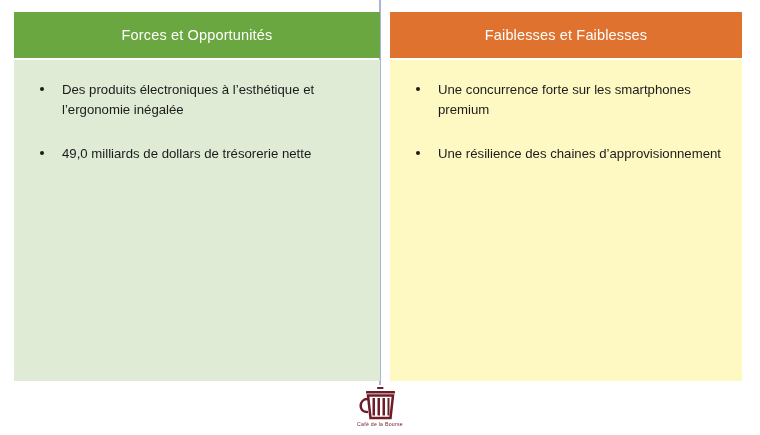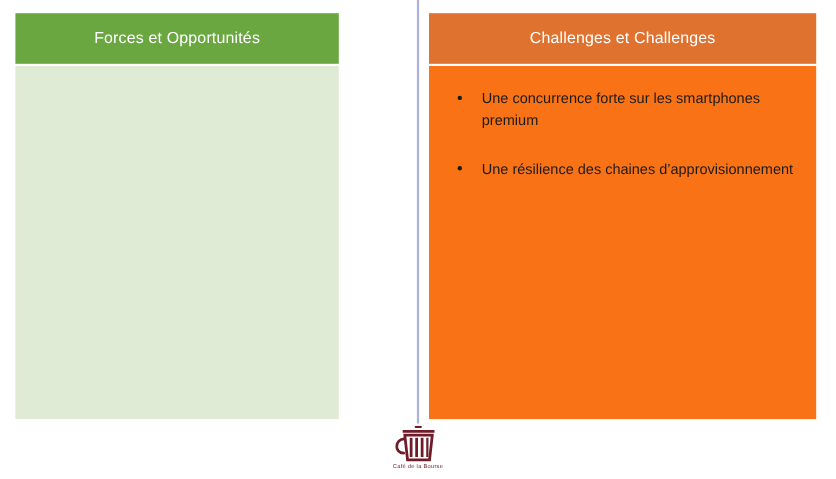--- a/index.html
+++ b/index.html
@@ -32,21 +32,21 @@
     width: 2px;
     height: 385px;
     background: #aab2dd;
   }
 
   
   .column {
     position: absolute;
     top: 12px;
   }
-  .column.left  { left: 14px;  width: 294px; }
+  .column.left  { left: 14px;  width: 366px; }
   .column.right { left: 390px; width: 352px; }
 
   .column-header {
     height: 46px;
     display: flex;
     align-items: center;
     justify-content: center;
     color: #ffffff;
     font-size: 14.5px;
     letter-spacing: 0.15px;
@@ -55,21 +55,21 @@
   .column-header.strengths  { background: #6aa740; }
   .column-header.weaknesses { background: #e0722f; }
 
   .column-body {
     height: 321px;
     box-sizing: border-box;
     padding: 20px 18px 0 18px;
     margin-top: 2px;
   }
   .column-body.strengths  { background: #dfebd4; }
-  .column-body.weaknesses { background: #f97316; }
+  .column-body.weaknesses { background: #fef9c3; }
 
   ul.bullet-list {
     list-style: none;
     margin: 0;
     padding: 0;
   }
   ul.bullet-list > li {
     position: relative;
     padding-left: 30px;
     margin-bottom: 23px;
@@ -117,27 +117,35 @@
 <div class="slide">
 
   <div class="column-divider"></div>
 
   <div class="column left">
     <div class="column-header strengths">
       <span>Forces et Opportunités</span>
     </div>
     <div class="column-body strengths">
       <ul class="bullet-list">
+        <li>
+          <span class="bullet-dot"></span>
+          <span>Des produits électroniques à l’esthétique et l’ergonomie inégalée</span>
+        </li>
+        <li>
+          <span class="bullet-dot"></span>
+          <span>49,0 milliards de dollars de trésorerie nette</span>
+        </li>
       </ul>
     </div>
   </div>
 
   <div class="column right">
     <div class="column-header weaknesses">
-      <span>Challenges et Challenges</span>
+      <span>Faiblesses et Faiblesses</span>
     </div>
     <div class="column-body weaknesses">
       <ul class="bullet-list">
         <li>
           <span class="bullet-dot"></span>
           <span>Une concurrence forte sur les smartphones premium</span>
         </li>
         <li>
           <span class="bullet-dot"></span>
           <span>Une résilience des chaines d’approvisionnement</span>

